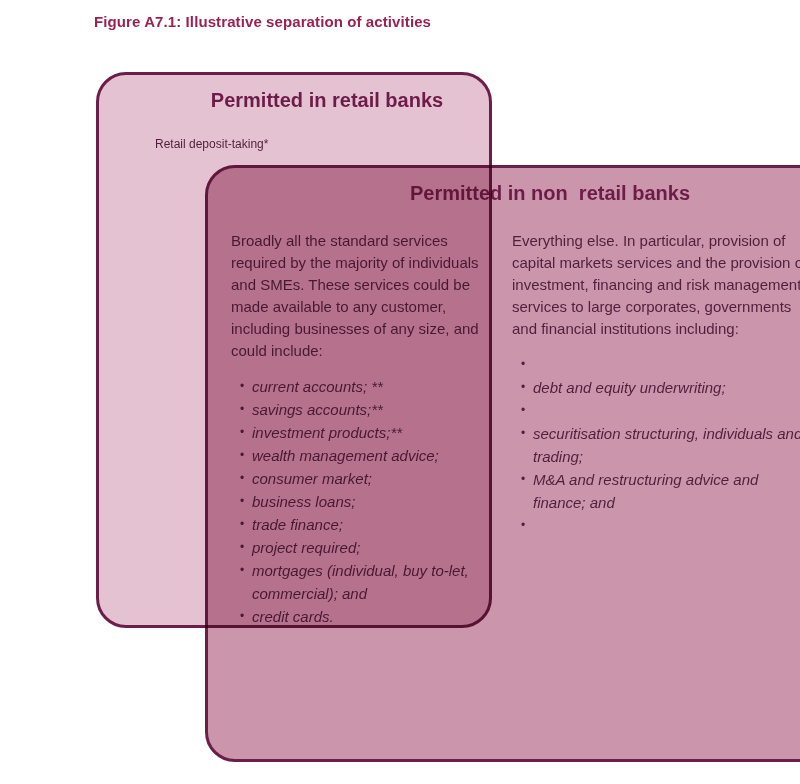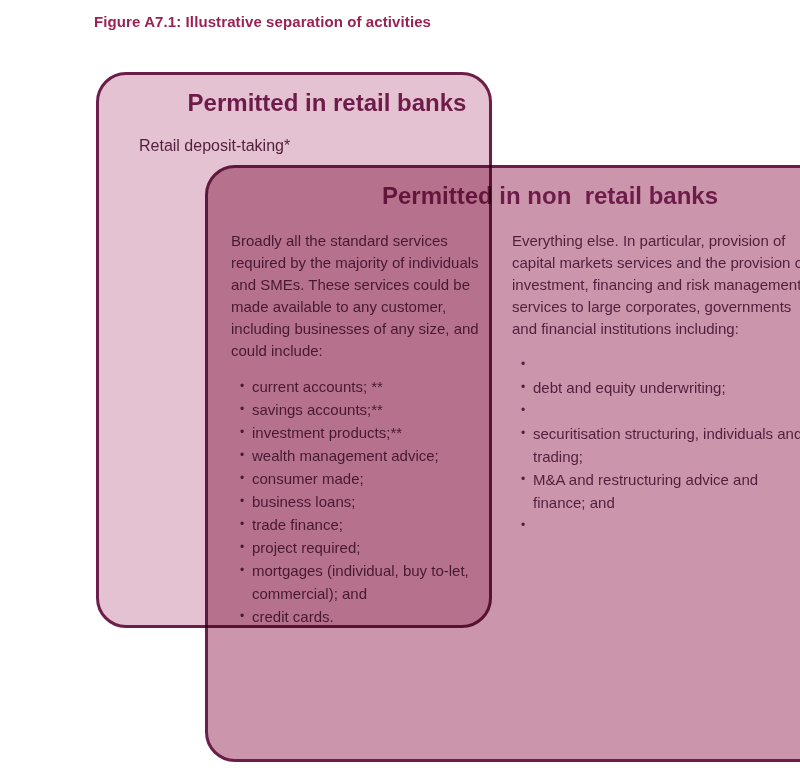--- a/index.html
+++ b/index.html
@@ -53,30 +53,30 @@
     width:624px;
     height:597px;
     background:var(--non-retail-fill);
     mix-blend-mode:multiply;
     z-index:2;
   }
   .box-heading{
     margin-top:14px;
     padding-left:66px;
     text-align:center;
-    font-size:24px;
+    font-size:20px;
     font-weight:700;
     color:var(--heading-text);
     white-space:pre-wrap;
   }
   .deposit-label{
     position:absolute;
-    left:40px;
+    left:56px;
     top:62px;
-    font-size:16px;
+    font-size:12px;
     color:var(--body-text);
     text-align:right;
   }
   .columns{
     position:absolute;
     left:23px;
     top:62px;
     right:14px;
     display:flex;
     gap:29px;
@@ -104,21 +104,21 @@
   }
   .dot{
     flex:none;
     width:21px;
     padding-left:9px;
     box-sizing:border-box;
     font-size:12px;
     line-height:23px;
     color:var(--body-text);
   }
-  .bullet-text{flex:1;min-width:0;}
+  .bullet-text{flex:1;min-width:0;font-style:italic;}
 </style>
 </head>
 <body>
 
 <div class="stage">
 
   <div class="figure-title">Figure A7.1: Illustrative separation of activities</div>
 
   <div class="box box-retail">
     <div class="box-heading">Permitted in retail banks</div>
@@ -145,21 +145,21 @@
             <li>
               <span class="dot">•</span>
               <span class="bullet-text">investment products;**</span>
             </li>
             <li>
               <span class="dot">•</span>
               <span class="bullet-text">wealth management advice;</span>
             </li>
             <li>
               <span class="dot">•</span>
-              <span class="bullet-text">consumer made;</span>
+              <span class="bullet-text">consumer market;</span>
             </li>
             <li>
               <span class="dot">•</span>
               <span class="bullet-text">business loans;</span>
             </li>
             <li>
               <span class="dot">•</span>
               <span class="bullet-text">trade finance;</span>
             </li>
             <li>

